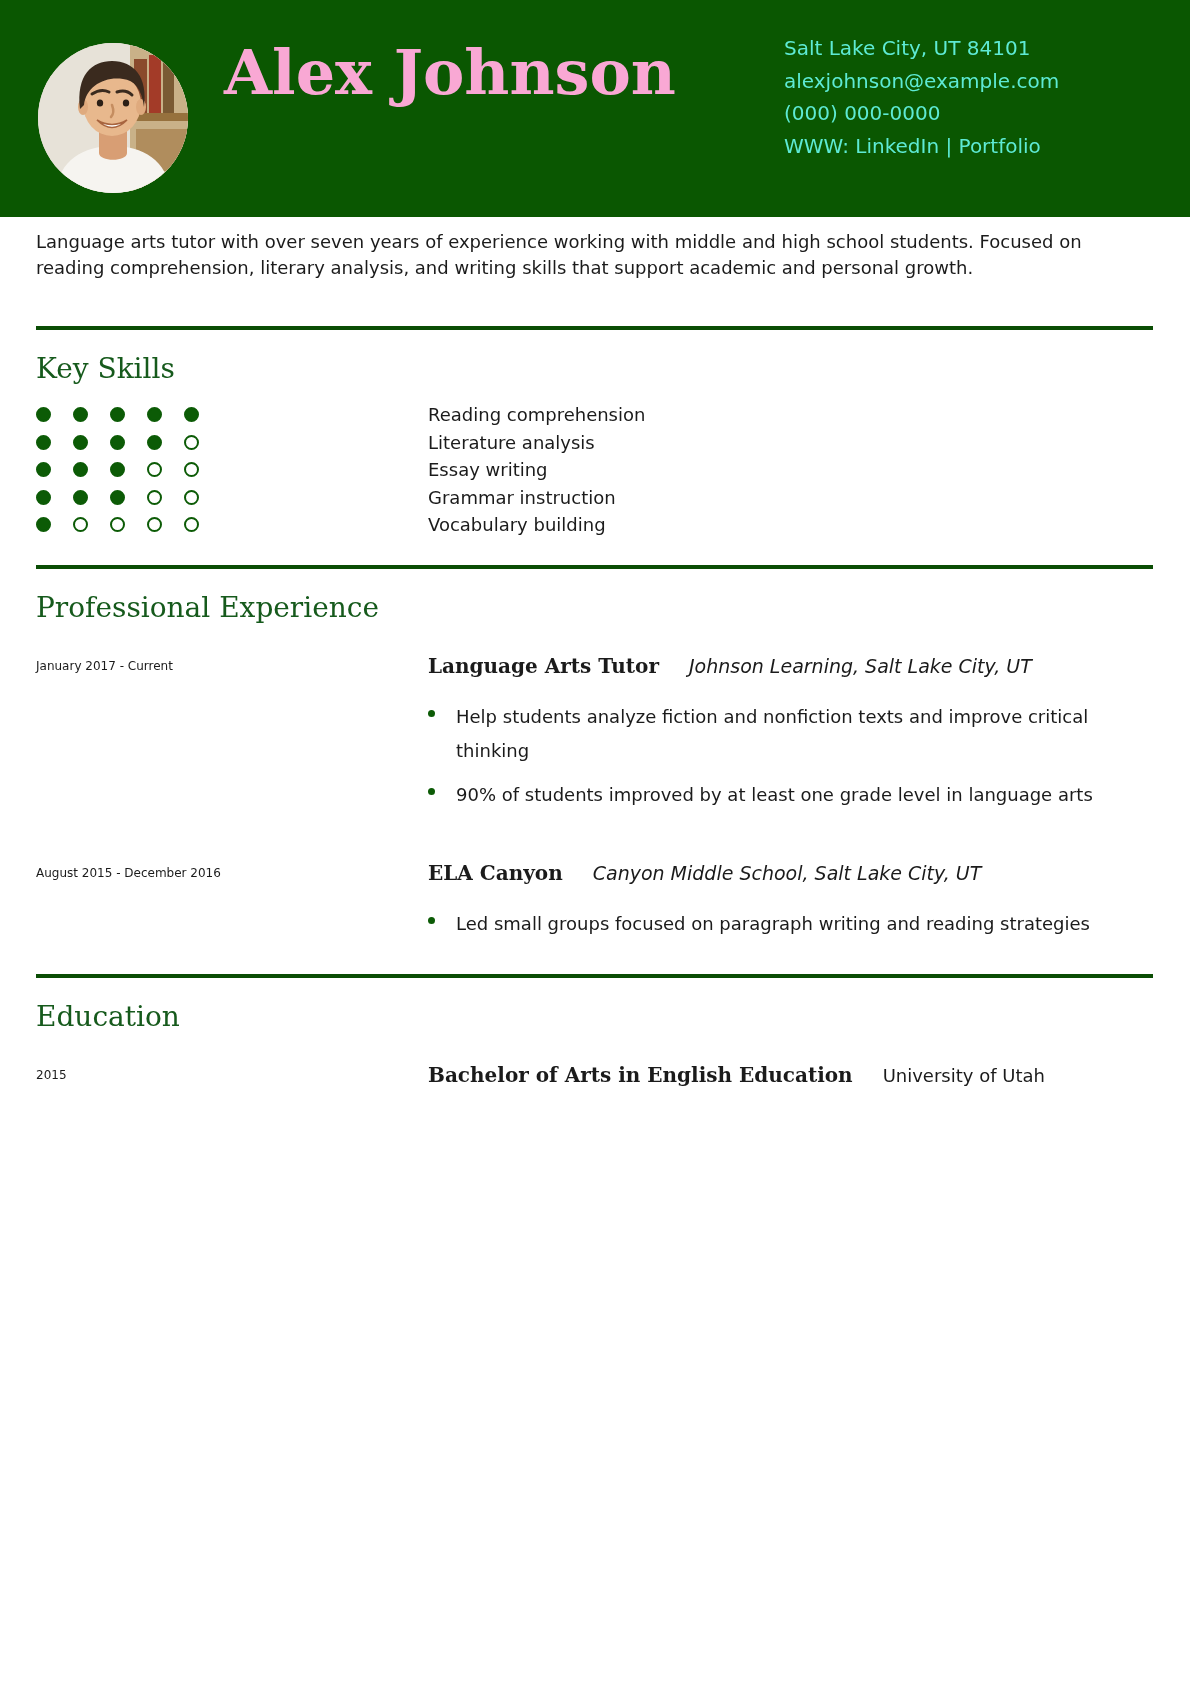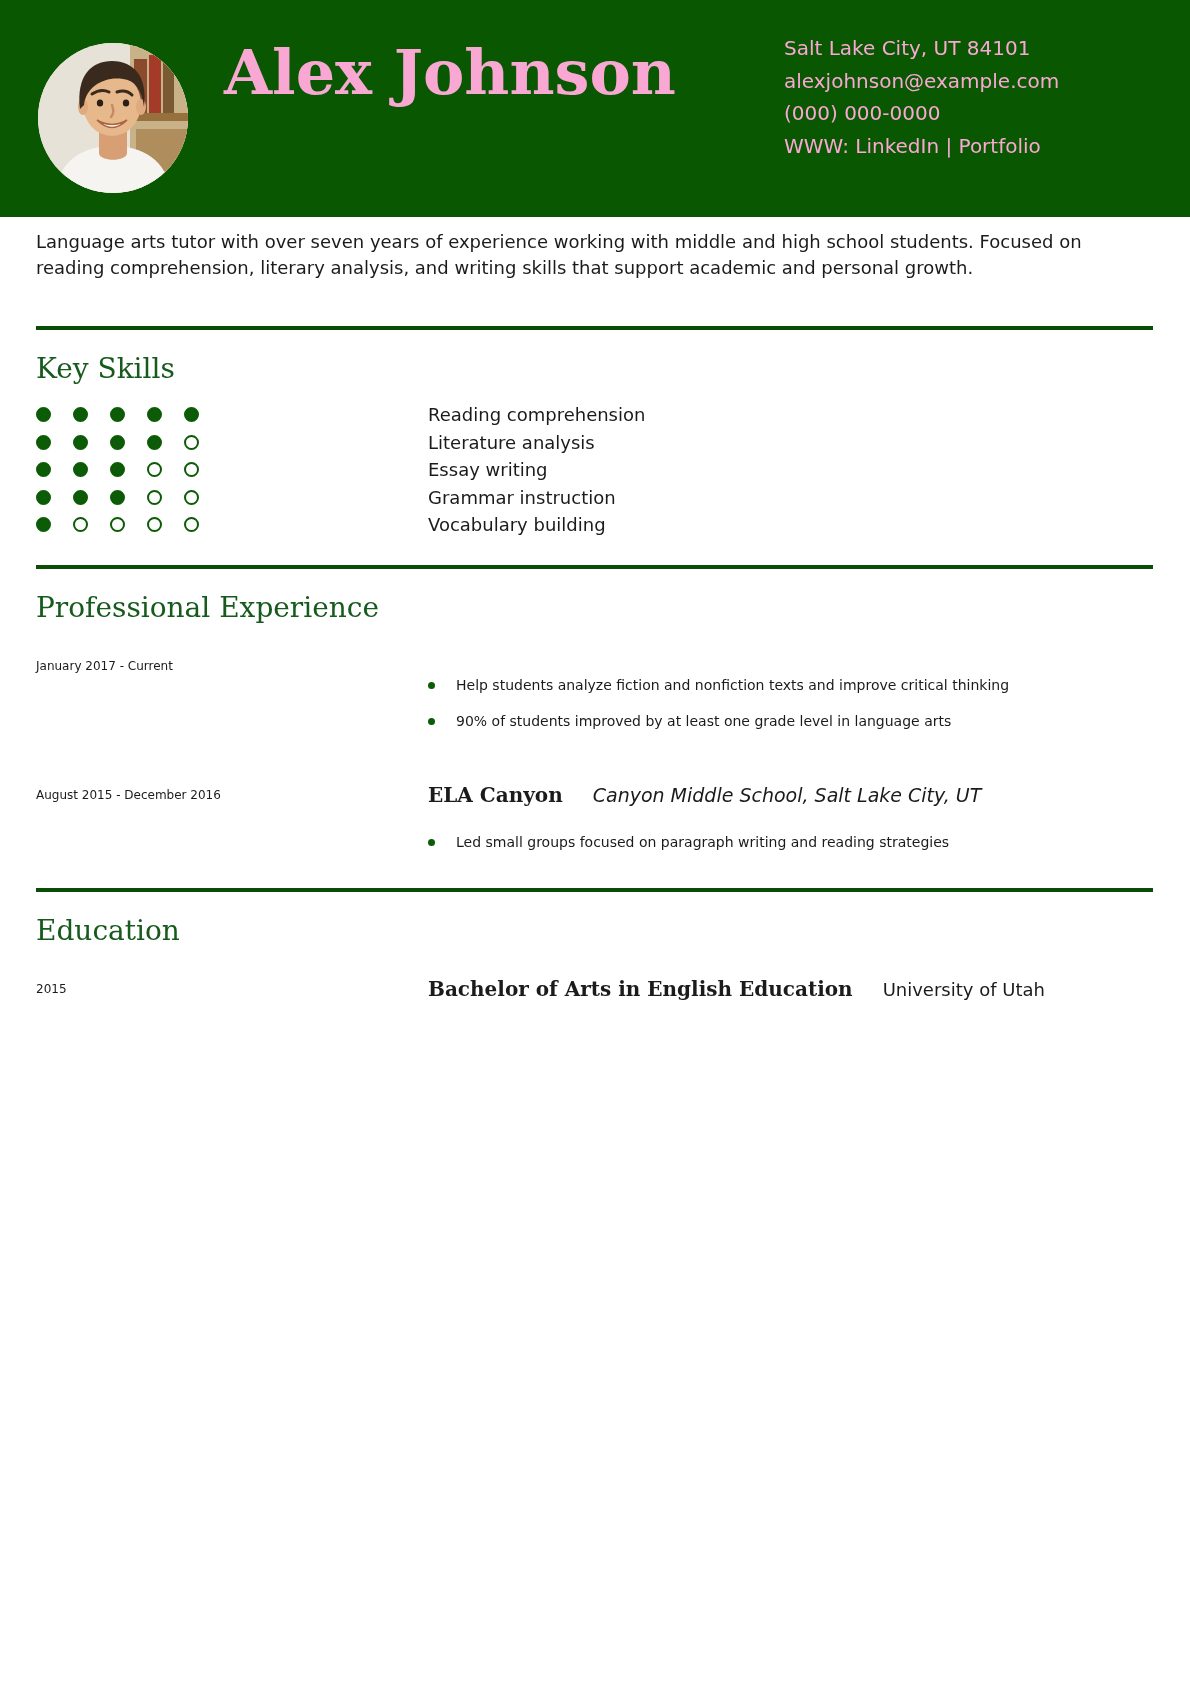--- a/index.html
+++ b/index.html
@@ -25,21 +25,21 @@
     position:absolute;left:38px;top:43px;width:150px;height:150px;
     border-radius:50%;overflow:hidden;background:#e7e2d8;
   }
   .name{
     position:absolute;left:224px;top:36px;
     font-family:"DejaVu Serif", serif;font-weight:bold;
     font-size:62px;color:#f9a8d4;white-space:nowrap;
   }
   .contact{
     position:absolute;left:784px;top:32px;
-    color:#f9a8d4;font-size:20px;line-height:32.5px;white-space:nowrap;
+    color:#5eead4;font-size:20px;line-height:32.5px;white-space:nowrap;
   }
   .contact .link{cursor:pointer;}
 
   
   .divider{height:4px;background:var(--divider-green);margin:0 37px 0 36px;}
   .section-heading{
     font-family:"DejaVu Serif", serif;font-weight:normal;
     font-size:28px;line-height:33px;color:var(--heading-green);
     margin:22px 0 0 36px;
   }
@@ -73,21 +73,21 @@
   .title-line{display:flex;align-items:baseline;gap:30px;line-height:28px;}
   .job-title{font-family:"DejaVu Serif", serif;font-weight:bold;font-size:20px;white-space:nowrap;}
   .job-company{font-style:italic;font-size:19px;white-space:nowrap;}
   .school{font-size:18px;white-space:nowrap;}
   .bullets{margin-top:20px;}
   .bullet{display:flex;margin-bottom:10px;}
   .bdot{
     width:7px;height:7px;border-radius:50%;background:var(--dot-green);
     margin:10px 21px 0 0;flex:none;
   }
-  .btext{font-size:14px;line-height:26px;width:650px;}
+  .btext{font-size:18px;line-height:34px;width:650px;}
 </style>
 </head>
 <body>
 
 <div class="page">
 
   <header class="header">
     <div class="photo">
       <svg viewBox="0 0 150 150" width="150" height="150">
         <rect width="150" height="150" fill="#e7e2d8"></rect>
@@ -183,20 +183,24 @@
     </div>
   </div>
 
   <div class="divider d2"></div>
 
   <h2 class="section-heading">Professional Experience</h2>
 
   <div class="row job1">
     <div class="left">January 2017 - Current</div>
     <div class="right">
+      <div class="title-line">
+        <span class="job-title">Language Arts Tutor</span>
+        <span class="job-company">Johnson Learning, Salt Lake City, UT</span>
+      </div>
       <div class="bullets">
         <div class="bullet">
           <span class="bdot"></span>
           <span class="btext">Help students analyze fiction and nonfiction texts and improve critical thinking</span>
         </div>
         <div class="bullet">
           <span class="bdot"></span>
           <span class="btext">90% of students improved by at least one grade level in language arts</span>
         </div>
       </div>

